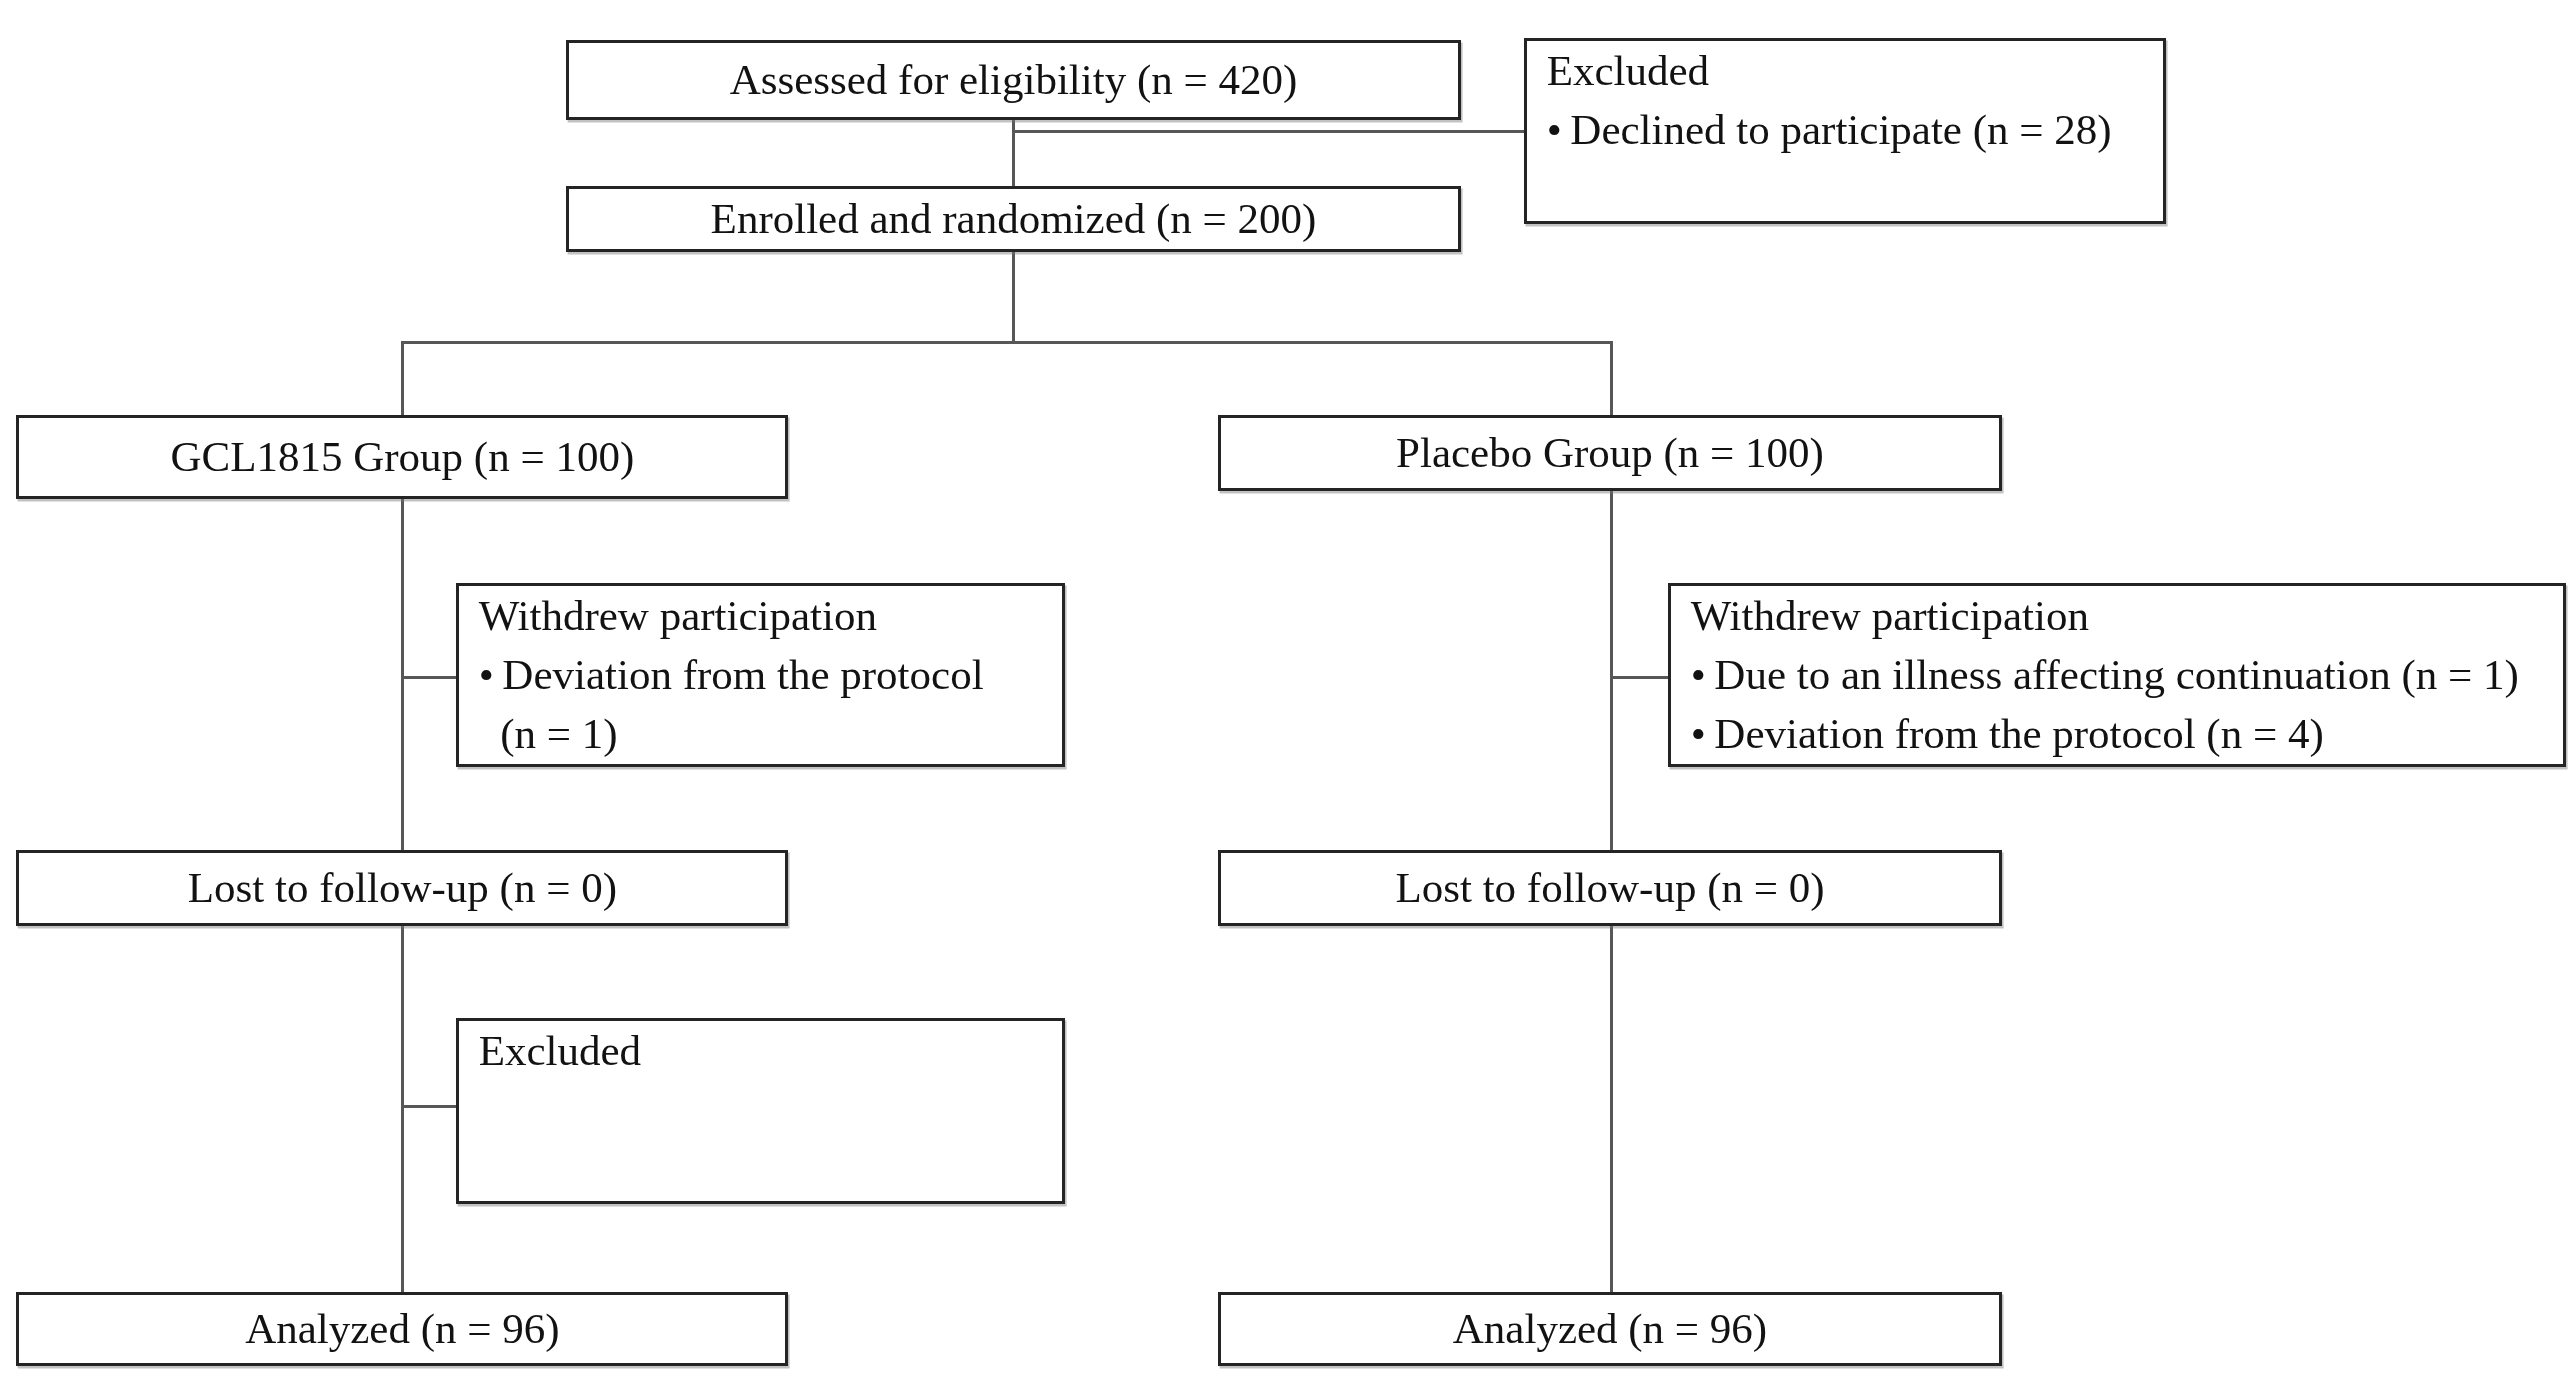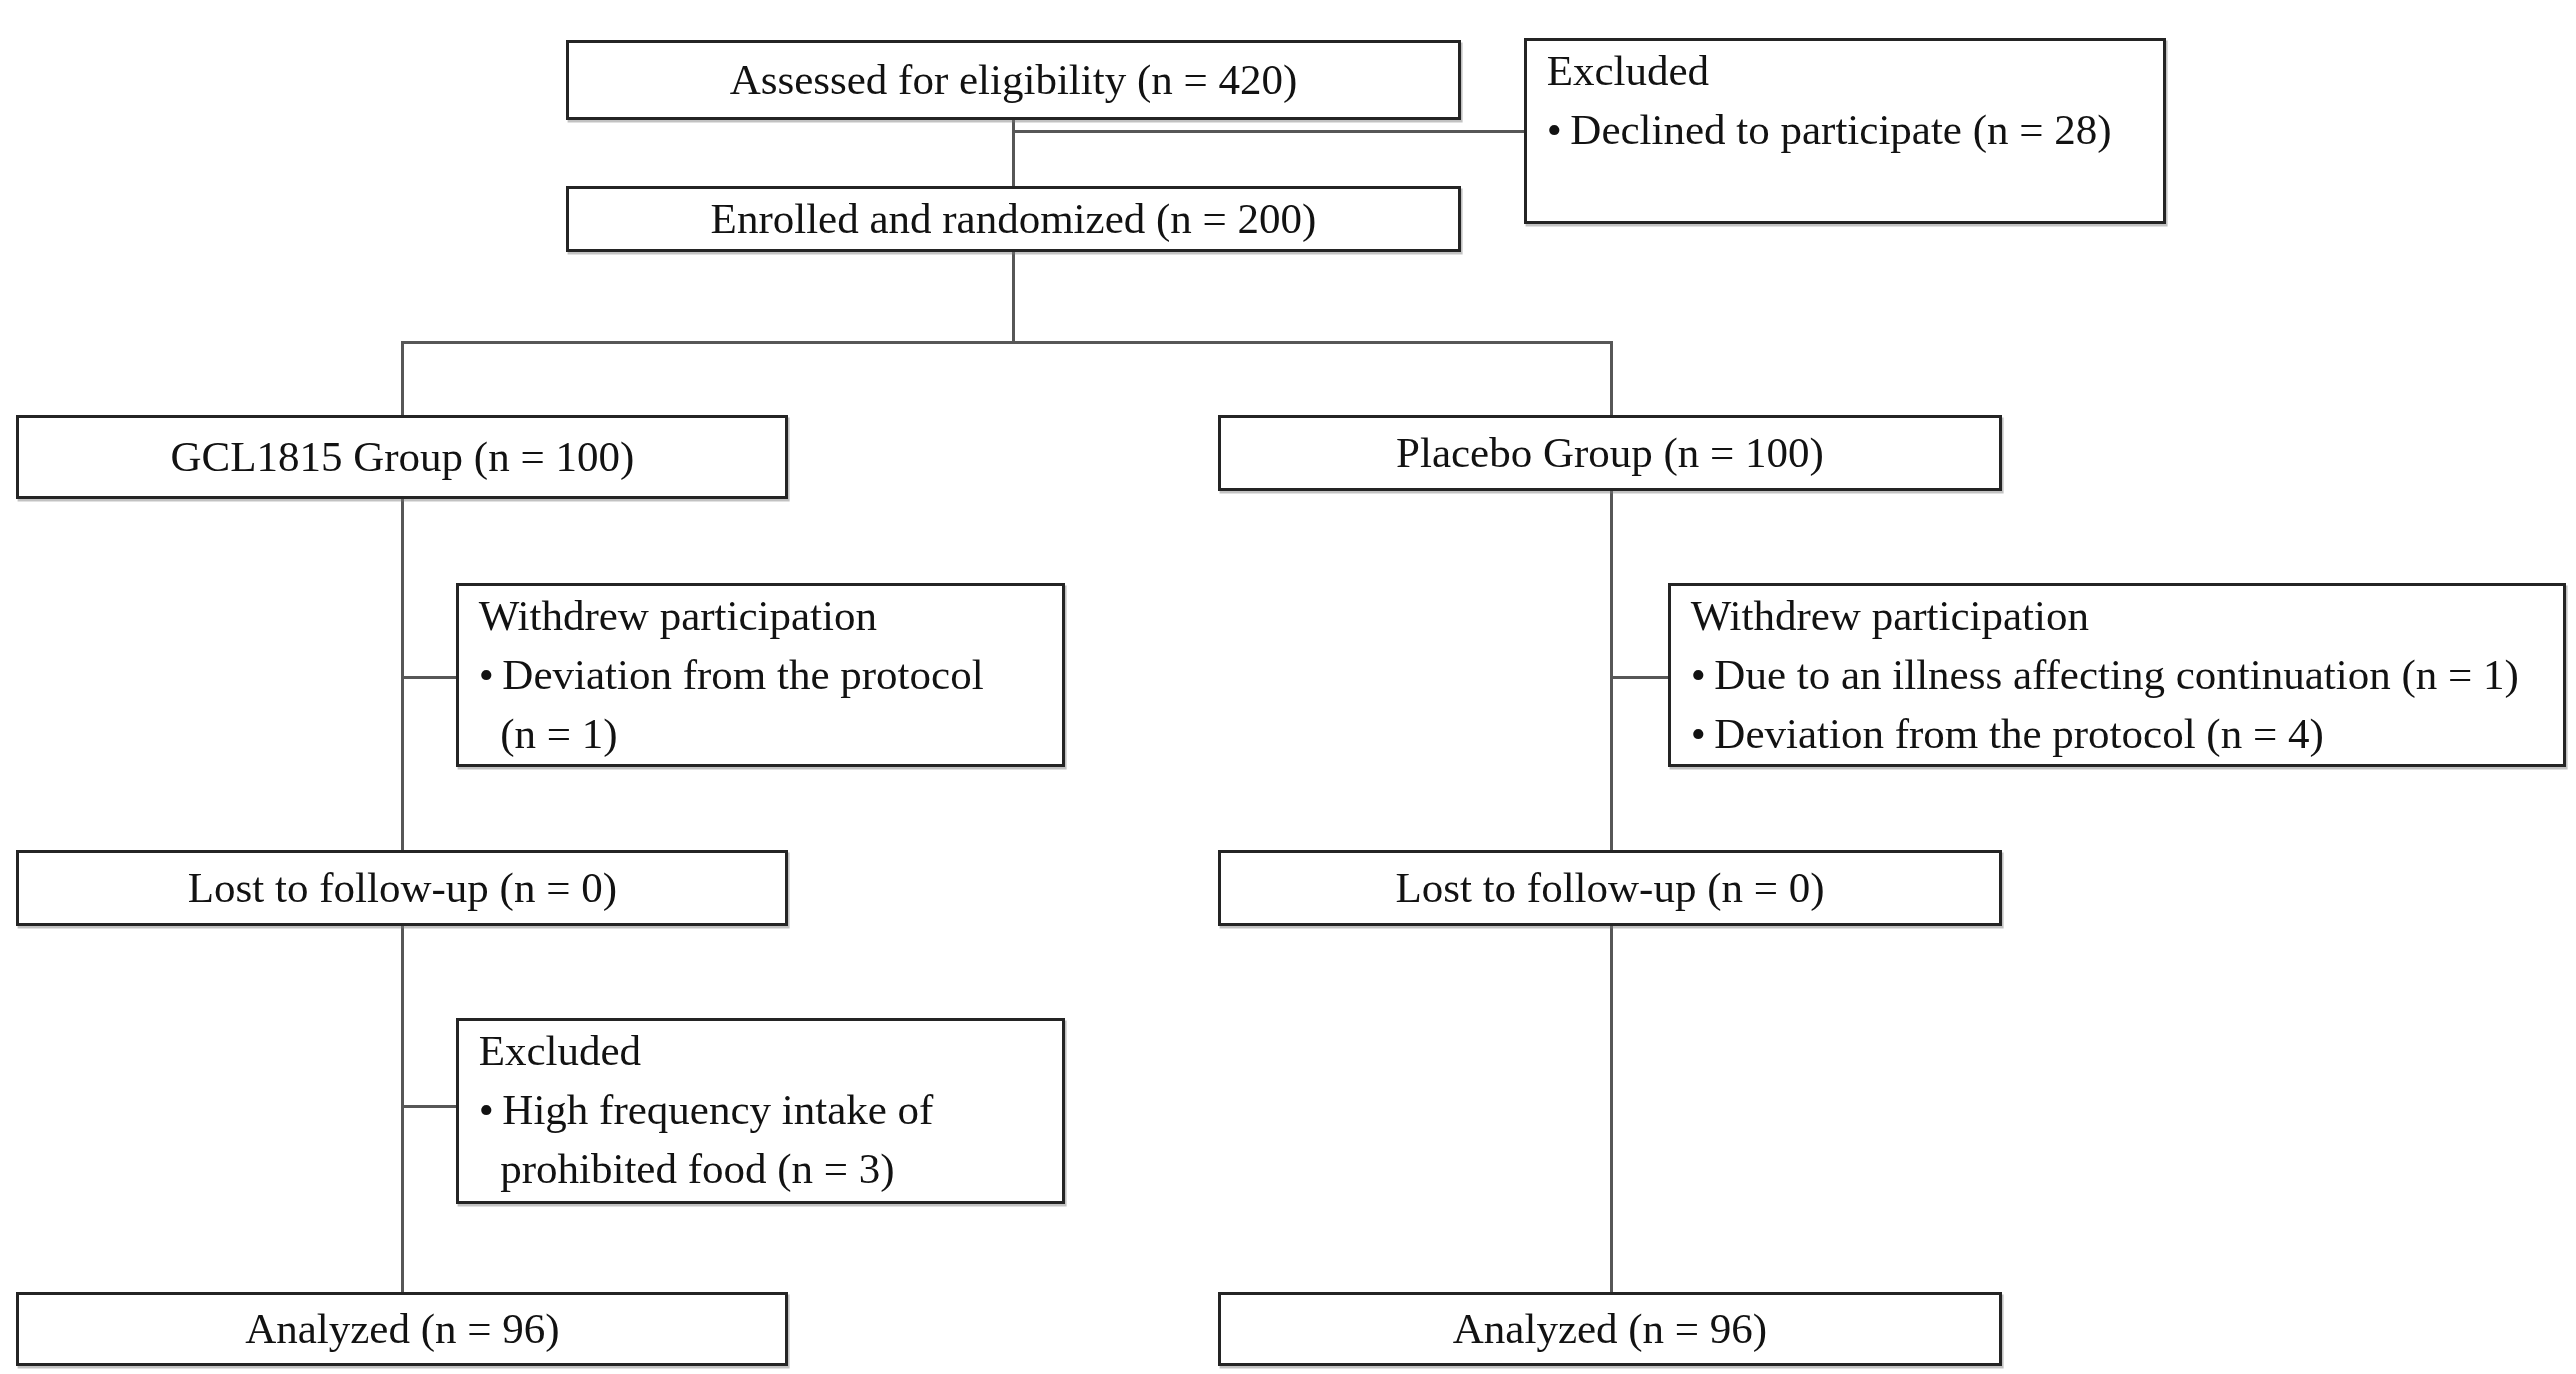--- a/index.html
+++ b/index.html
@@ -100,22 +100,20 @@
   <div class="box center-box" style="left:16.4px; top:850px; width:772px; height:76px;">
     <span>Lost to follow-up (n = 0)</span>
   </div>
 
   <div class="box center-box" style="left:1218px; top:850px; width:784px; height:76px;">
     <span>Lost to follow-up (n = 0)</span>
   </div>
 
   <div class="box note-box" style="left:456px; top:1018px; width:609px; height:186px;">
     <div class="note-title">Excluded</div>
-    <div class="bullet">• High frequency intake of
- prohibited food (n = 3)</div>
   </div>
 
   <div class="box center-box" style="left:16.4px; top:1292px; width:772px; height:74px;">
     <span>Analyzed (n = 96)</span>
   </div>
 
   <div class="box center-box" style="left:1218px; top:1292px; width:784px; height:74px;">
     <span>Analyzed (n = 96)</span>
   </div>
 

